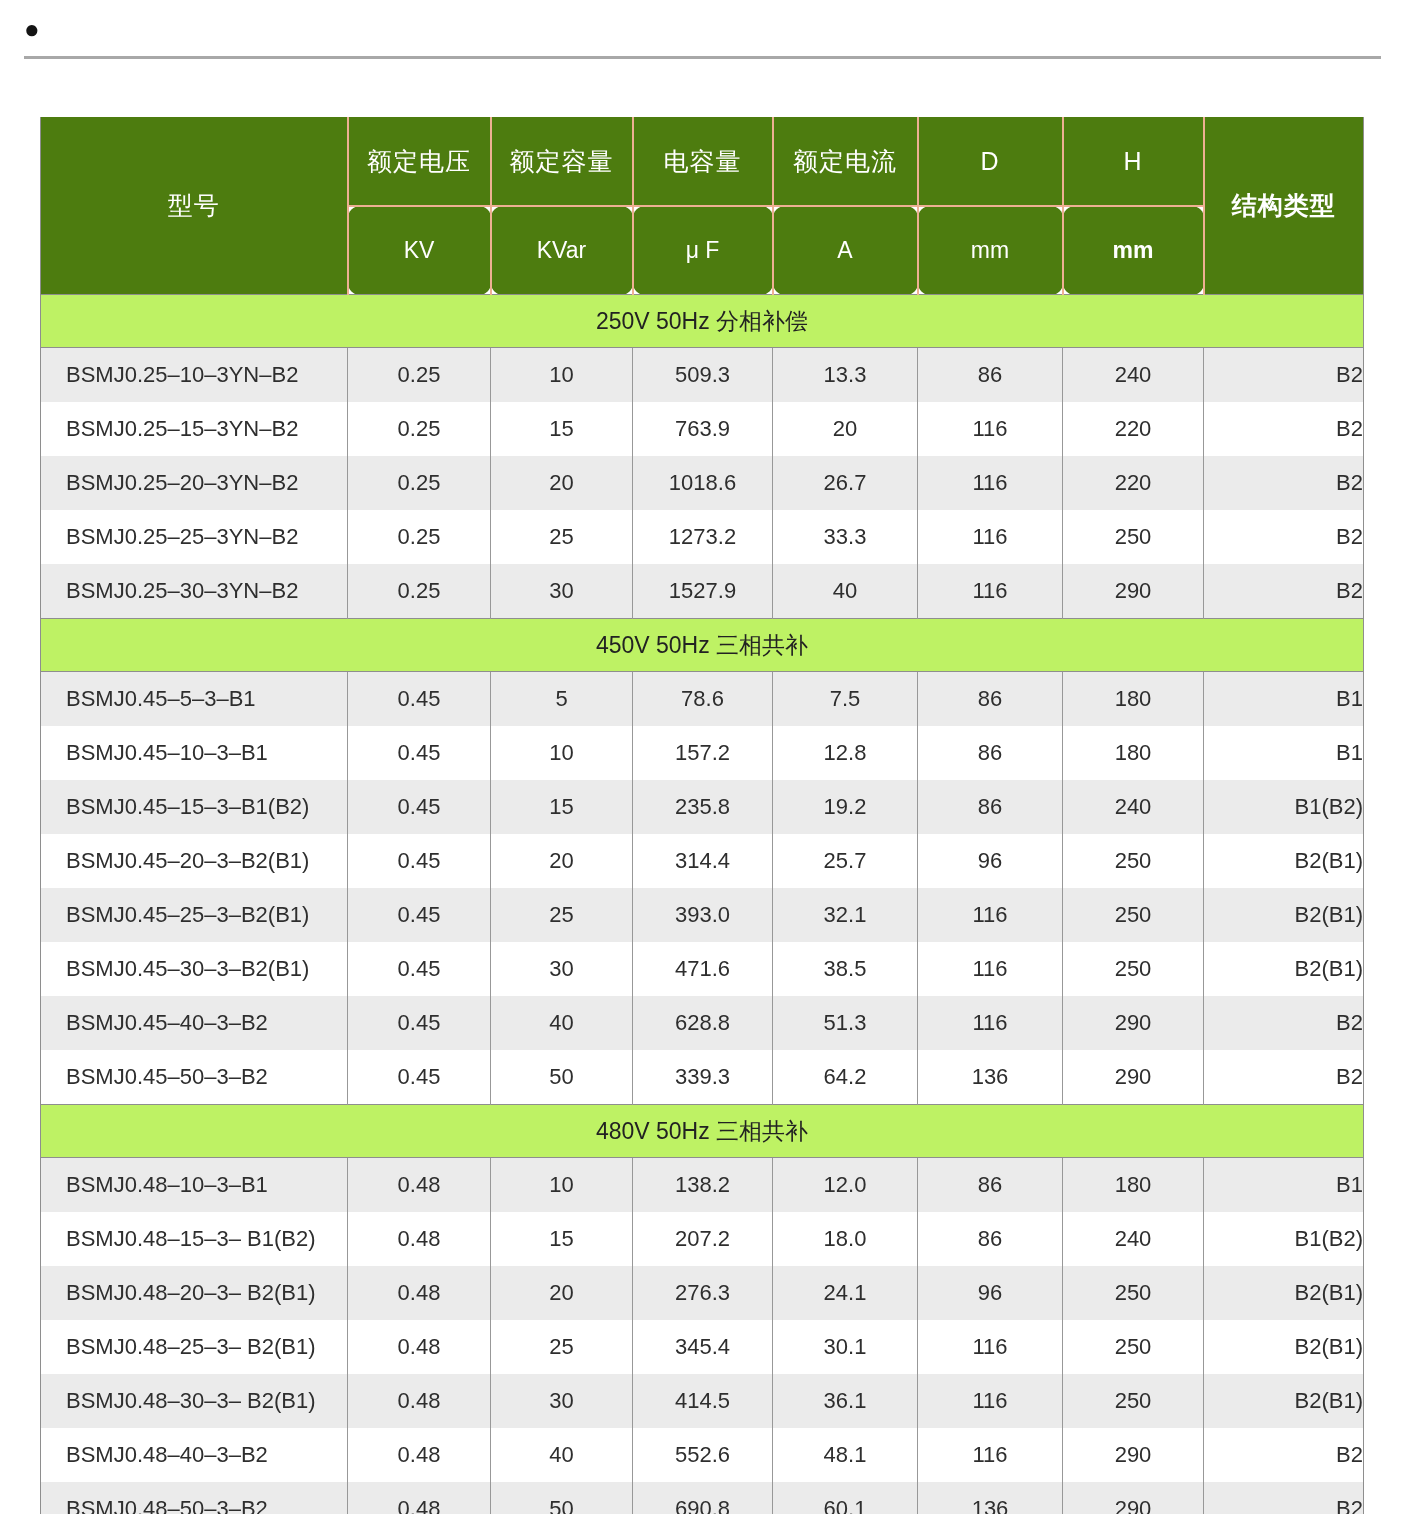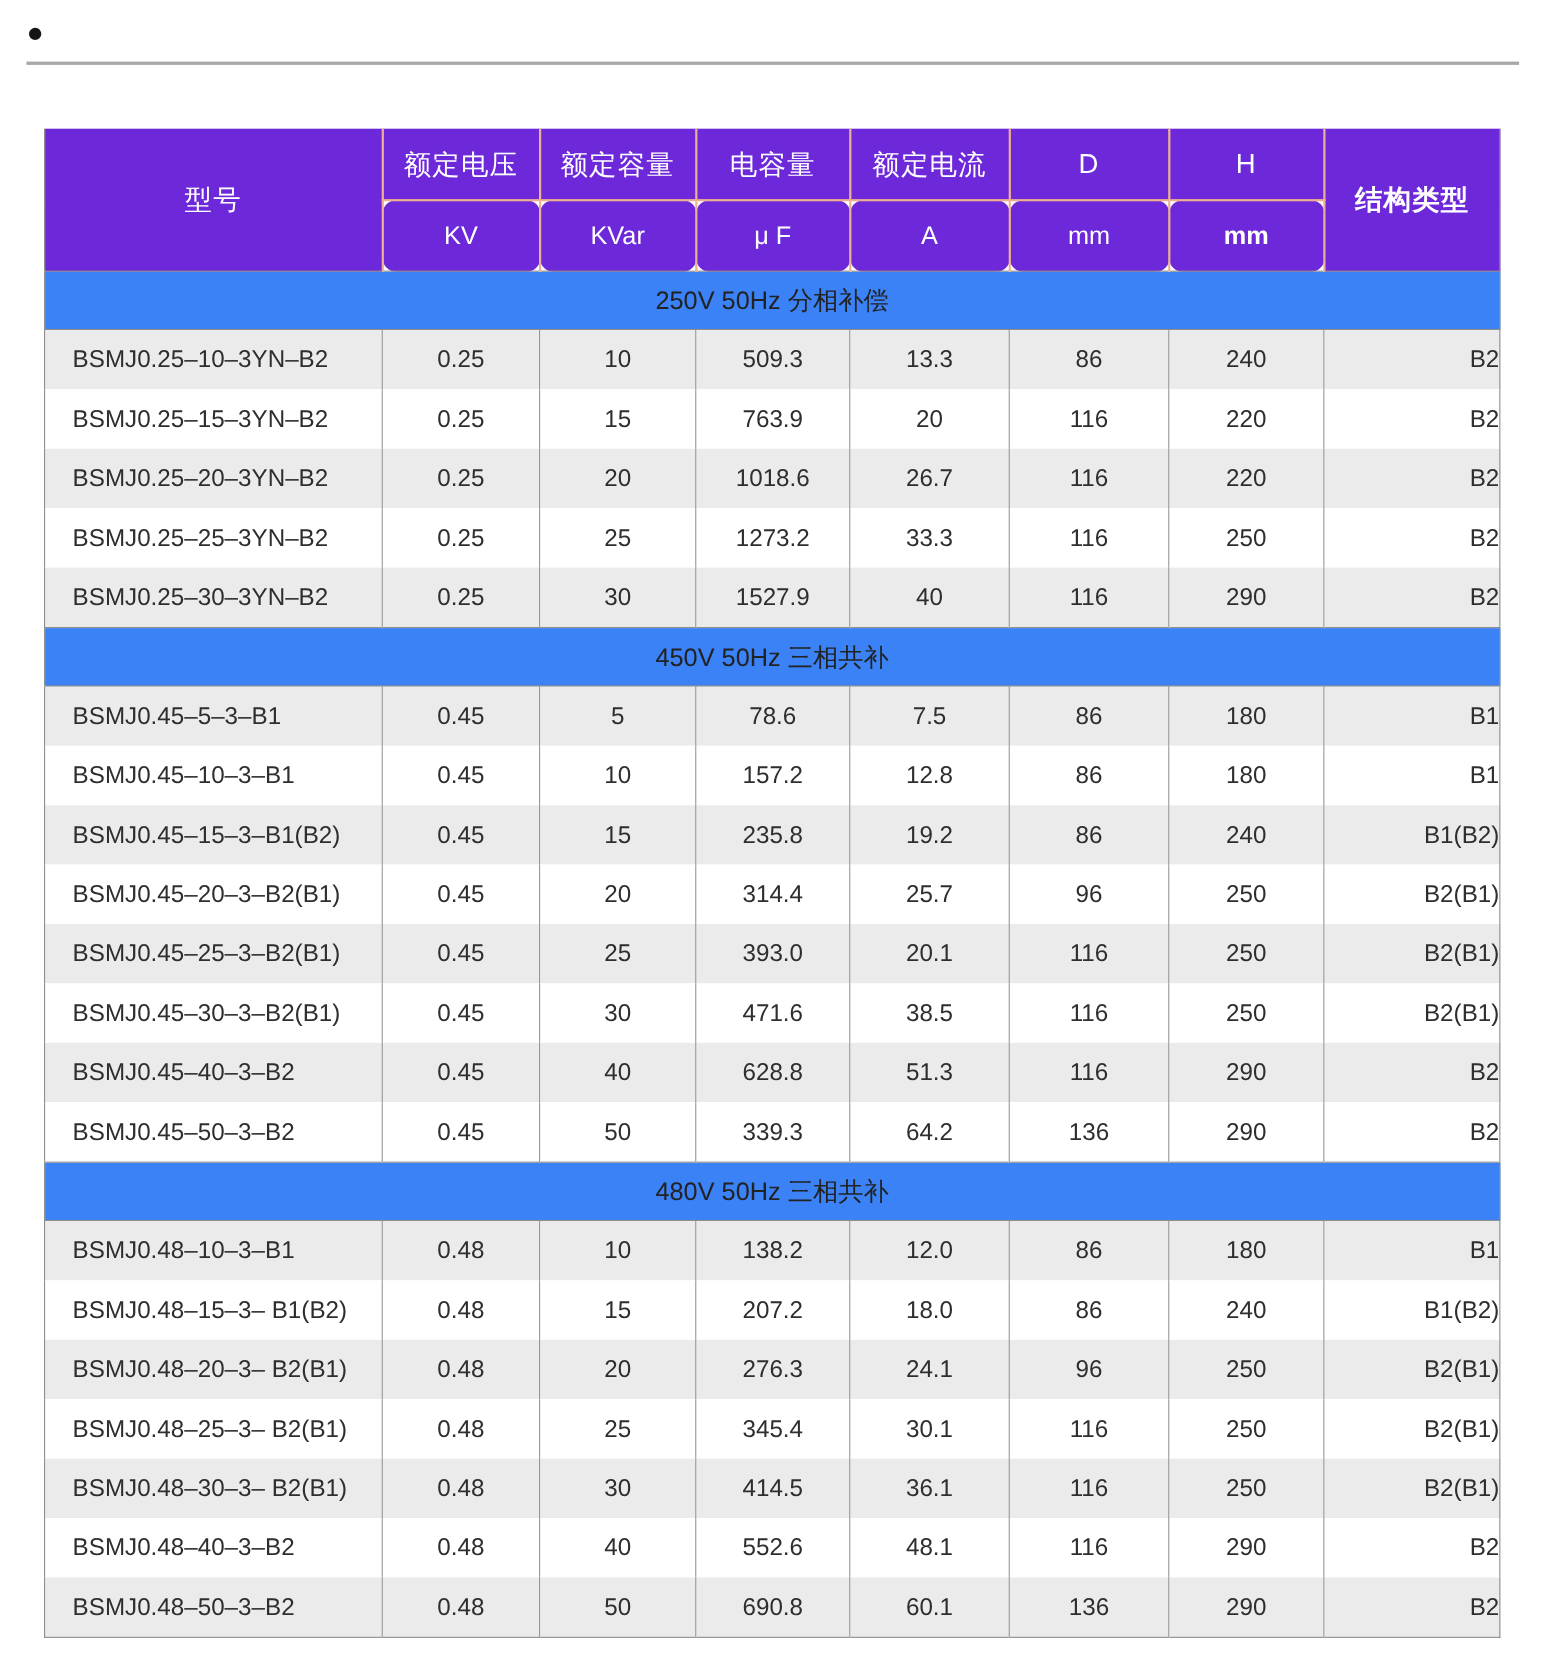--- a/index.html
+++ b/index.html
@@ -41,28 +41,28 @@
     margin: 58px 20px 0 20px;
   }
   table.spec {
     width: 1323px;
     border-collapse: collapse;
     table-layout: fixed;
     border: 1px solid #8e8e8e;
     border-top: none;
   }
   table.spec th {
-    background: #6d28d9;
+    background: #4d7c0f;
     color: #ffffff;
     font-weight: normal;
     font-size: 25px;
     letter-spacing: 1px;
     border-left: 2px solid #eeb093;
     border-right: 2px solid #eeb093;
-    padding: 0;
+    padding: 12px;
   }
   table.spec thead tr.header-top th { height: 64px; }
   table.spec thead tr.header-units th { height: 63px; font-size: 23px; letter-spacing: 0; border-radius: 12px; }
   table.spec th:first-child { border-left: none; }
   table.spec th:last-child { border-right: none; font-weight: bold; }
   table.spec th.has-unit { border-bottom: 2px solid #eeb093; }
   table.spec td {
     font-size: 22px;
     color: #2e2e2e;
     text-align: center;
@@ -76,21 +76,21 @@
   table.spec td.model-cell {
     text-align: left;
     padding-left: 25px;
     margin-top: 38px;
   }
   table.spec tr.section-row td {
     border-left: none;
     border-right: none;
     border-top: 1px solid #8e8e8e;
     border-bottom: 1px solid #8e8e8e;
-    background: #3b82f6;
+    background: #bef264;
     font-size: 23px;
     color: #222222;
     height: 52px;
     text-align: center;
   }
   table.spec tr.row-alt td { background: #ebebeb; }
   table.spec tr.row-plain td { background: #ffffff; }
 </style>
 </head>
 <body>
@@ -229,21 +229,21 @@
             <td>25.7</td>
             <td>96</td>
             <td>250</td>
             <td>B2(B1)</td>
           </tr>
           <tr class="row-alt">
             <td class="model-cell">BSMJ0.45–25–3–B2(B1)</td>
             <td>0.45</td>
             <td>25</td>
             <td>393.0</td>
-            <td>20.1</td>
+            <td>32.1</td>
             <td>116</td>
             <td>250</td>
             <td>B2(B1)</td>
           </tr>
           <tr class="row-plain">
             <td class="model-cell">BSMJ0.45–30–3–B2(B1)</td>
             <td>0.45</td>
             <td>30</td>
             <td>471.6</td>
             <td>38.5</td>

